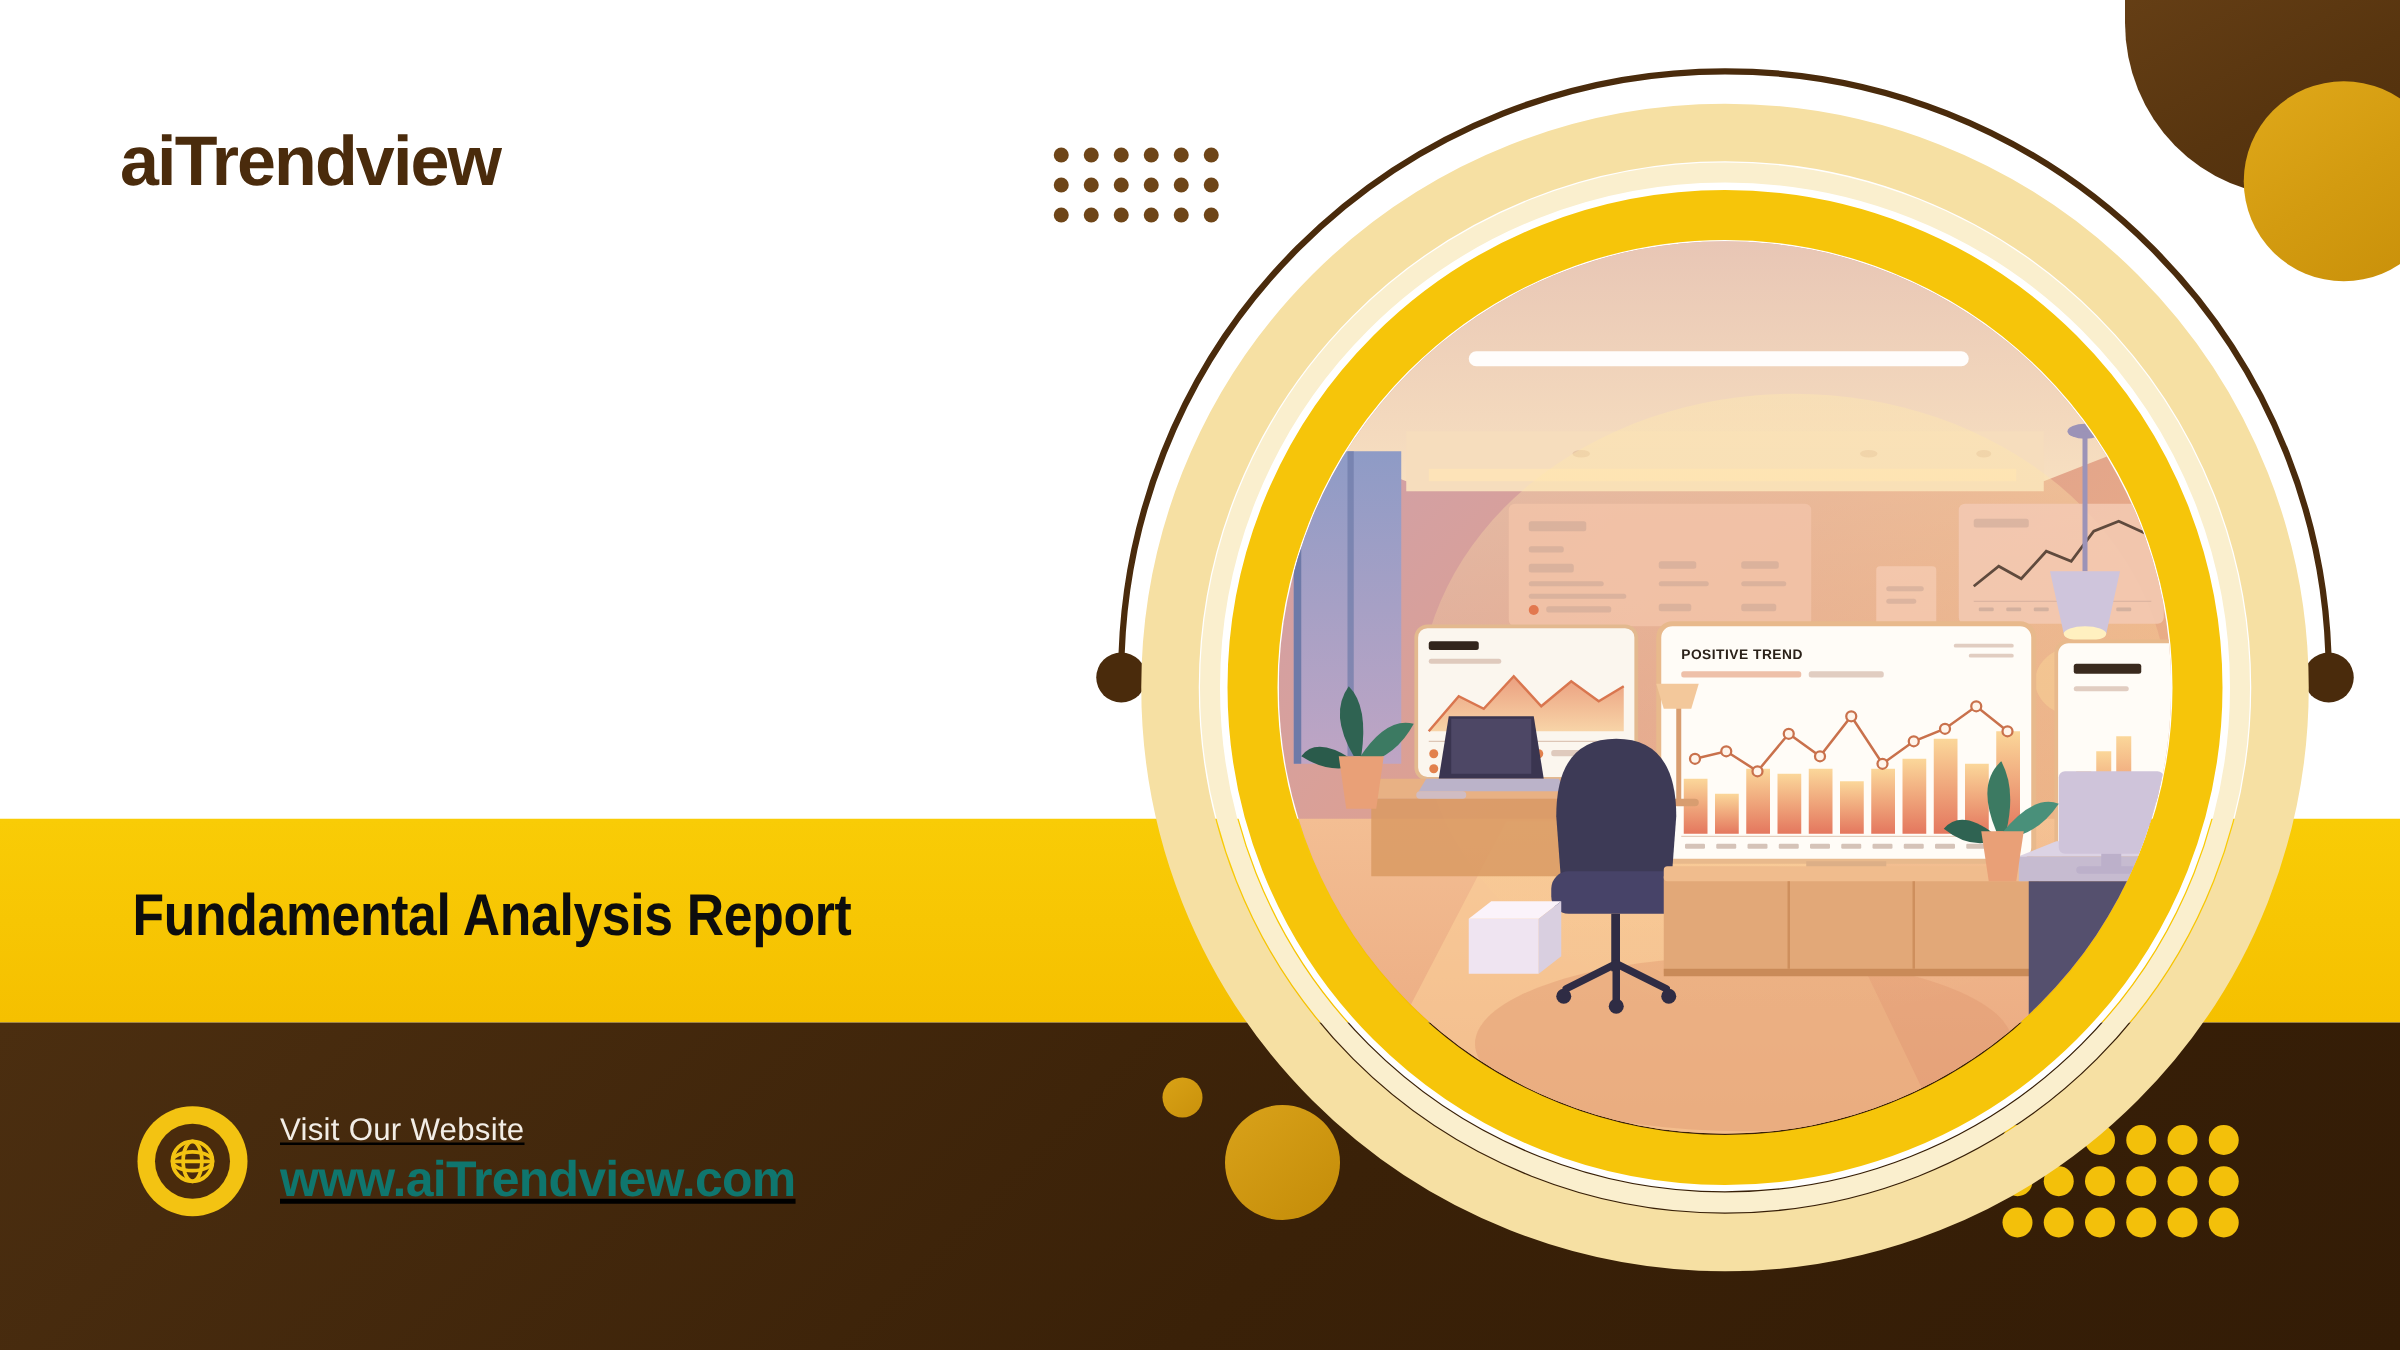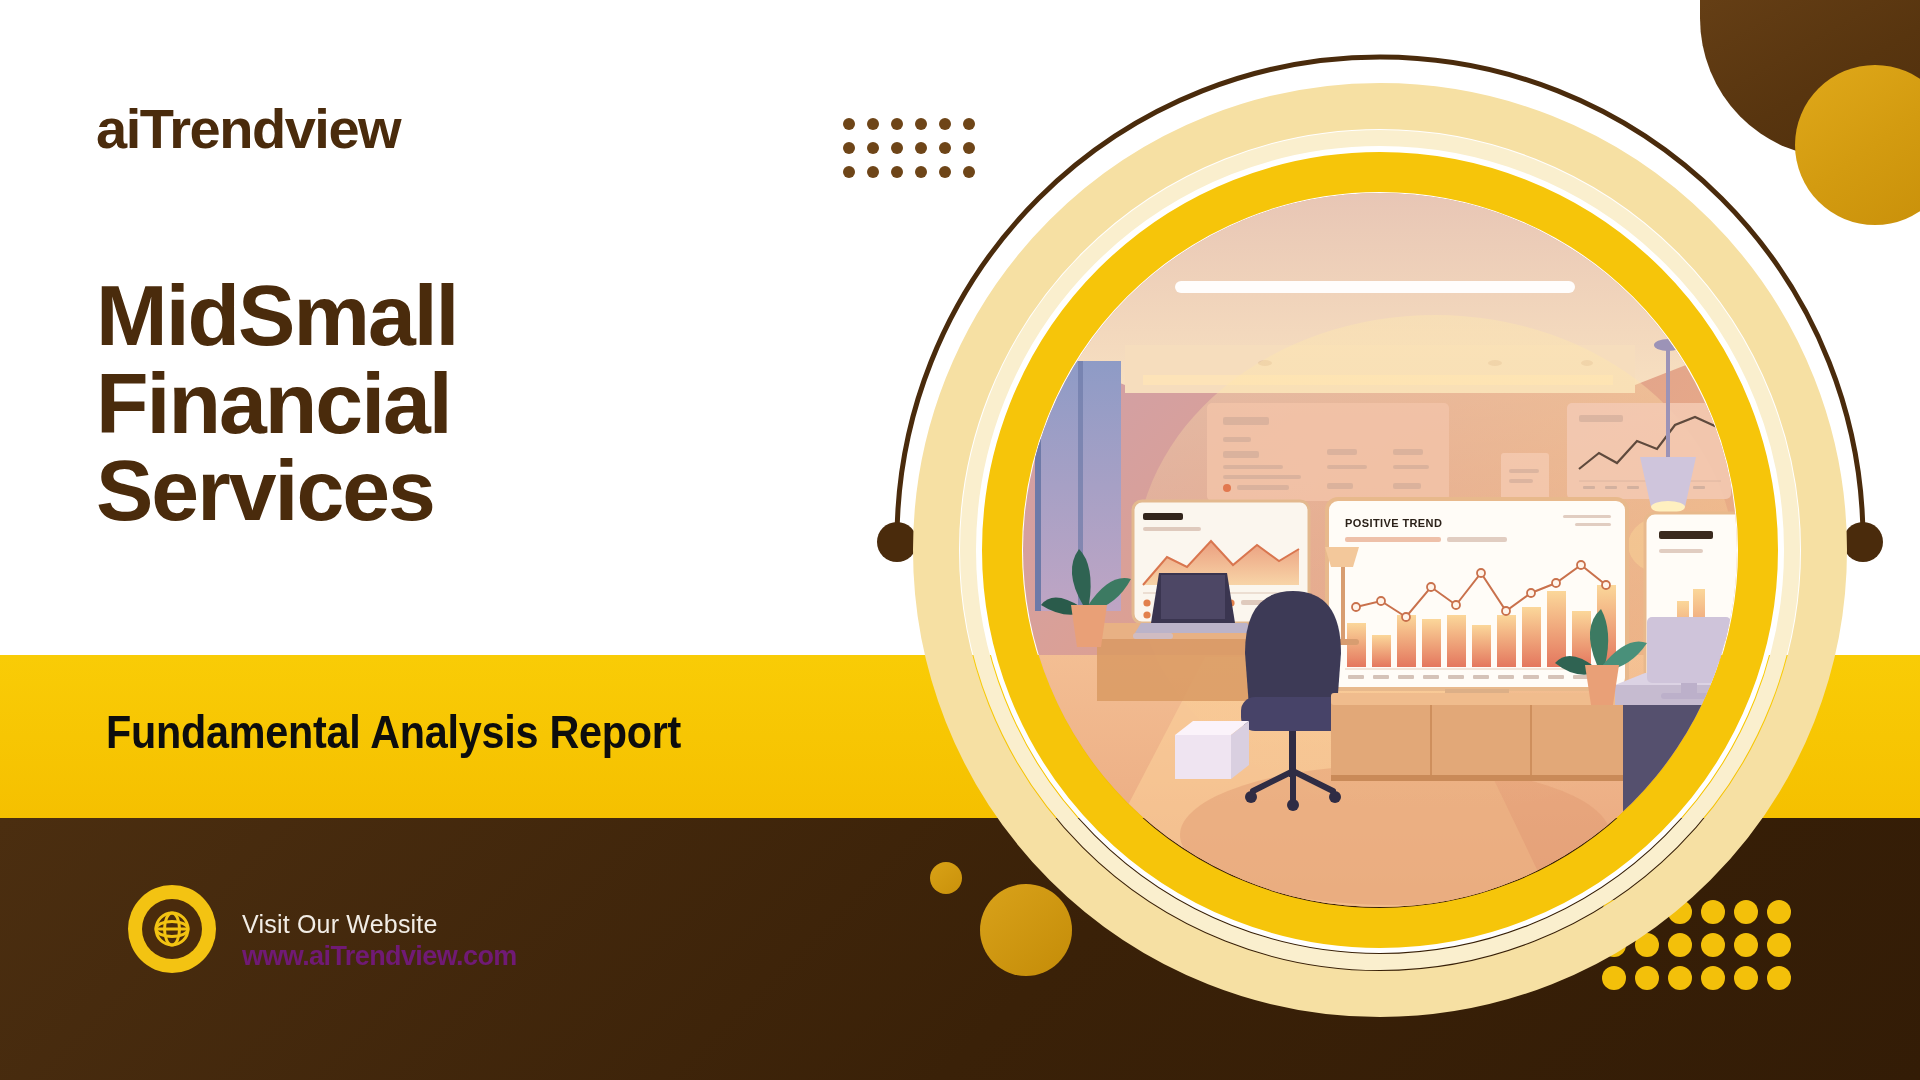--- a/index.html
+++ b/index.html
@@ -85,42 +85,42 @@
   }
   .subtitle {
     position:absolute; left:106px; top:704px; z-index:6;
     font-size:47px; font-weight:700; color:#0D0D0D;
     letter-spacing:-0.3px; white-space:nowrap;
     transform:scaleX(0.88); transform-origin:left center;
   }
 
   
   .foot-wrap {
-    position:absolute; left:128px; top:885px; z-index:6;
-    display:flex; align-items:flex-end; gap:26px;
+    position:absolute; left:110px; top:885px; z-index:6;
+    display:flex; align-items:center; gap:26px;text-decoration:underline;
   }
   .globe-badge {
     width:88px; height:88px; border-radius:50%;
     background:#F3C312;
     display:flex; align-items:center; justify-content:center;
     position:relative; flex:0 0 auto;
     box-shadow:inset -7px -7px 0 rgba(90,55,18,0.0);
   }
   .globe-badge .inner {
     width:60px; height:60px; border-radius:50%;
     background:#4A2B0C;
     display:flex; align-items:center; justify-content:center;
   }
   .foot-text { display:flex; flex-direction:column; justify-content:center; }
   .foot-visit {
     font-size:25px; color:#F2EDE6; font-weight:400; letter-spacing:0.2px;
     line-height:1.25;
   }
   .foot-url {
-    font-size:27px; color:#701a75; font-weight:700; letter-spacing:-0.6px;
+    font-size:40px; color:#0f766e; font-weight:700; letter-spacing:-0.6px;
     line-height:1.22;
   }
 
   
   #hero { position:absolute; left:875px; top:45px; width:1010px; height:1010px; z-index:5; }
   #hero svg { position:absolute; inset:0; }
 
   .ringArc { fill:none; stroke:#4A2B0C; stroke-width:5; }
   .arcDot { fill:#4A2B0C; }
 
@@ -184,25 +184,20 @@
     <span></span>
       <span></span>
       <span></span>
       <span></span>
       <span></span>
       <span></span>
   </div>
 
   <div class="logo">aiTrendview</div>
 
-  <div class="headline">
-    <div class="line">MidSmall</div>
-    <div class="line">Financial</div>
-    <div class="line">Services</div>
-  </div>
 
   <div class="subtitle">Fundamental Analysis Report</div>
 
   <div class="foot-wrap">
     <div class="globe-badge">
       <div class="inner">
         <svg width="44" height="44" viewBox="0 0 44 44">
           <circle cx="22" cy="22" r="16" fill="none" stroke="#F3C312" stroke-width="3"></circle>
           <ellipse cx="22" cy="22" rx="16" ry="7.5" fill="none" stroke="#F3C312" stroke-width="3"></ellipse>
           <ellipse cx="22" cy="22" rx="7.5" ry="16" fill="none" stroke="#F3C312" stroke-width="3"></ellipse>

